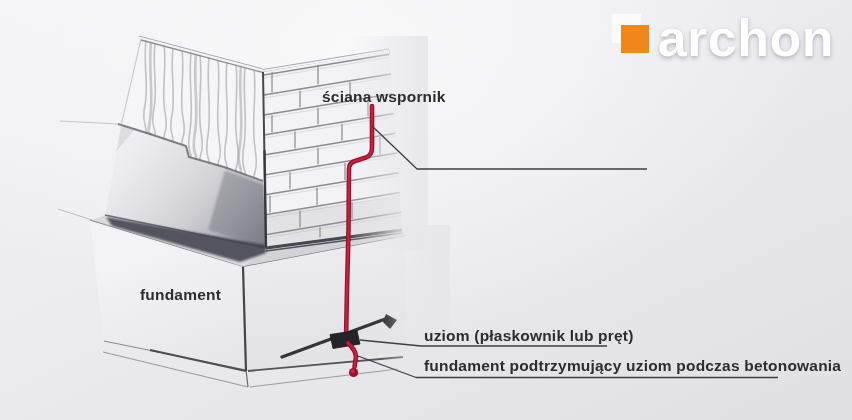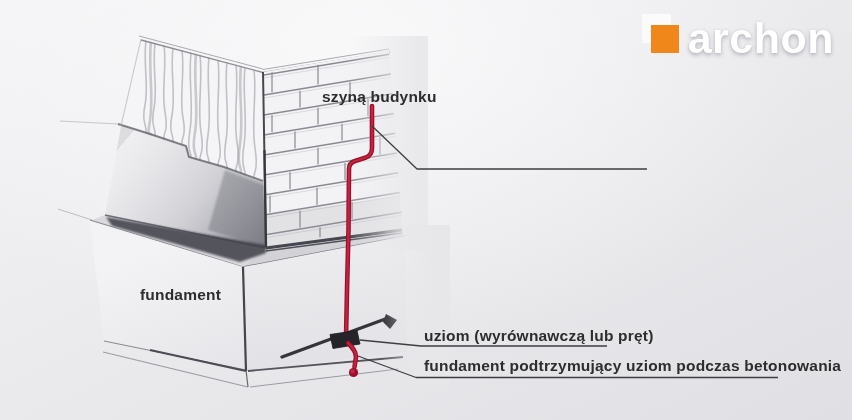--- a/index.html
+++ b/index.html
@@ -6,21 +6,21 @@
   body{width:852px;height:420px;overflow:hidden;font-family:"Liberation Sans","DejaVu Sans",sans-serif;}
   .stage{position:relative;width:852px;height:420px;
     background:linear-gradient(155deg,#f4f4f6 0%,#ebebee 45%,#e0e0e4 100%);}
   .stage::before{content:"";position:absolute;inset:0;
     background:radial-gradient(90% 120% at 42% 12%, rgba(250,250,251,.9) 0%, rgba(250,250,251,0) 60%);
     pointer-events:none;}
   .sketch{position:absolute;left:0;top:0;}
   .label{position:absolute;color:#2d2d2d;font-size:15.5px;font-weight:600;
     letter-spacing:.2px;line-height:20px;white-space:nowrap;}
   .logo{position:absolute;top:12px;right:18px;display:flex;align-items:flex-start;}
-  .logo .brand{font-size:43px;font-weight:700;color:#ffffff;letter-spacing:.5px;
+  .logo .brand{font-size:52px;font-weight:700;color:#ffffff;letter-spacing:.5px;
     line-height:44px;margin-left:6px;margin-top:4px;
     text-shadow:0 2px 4px rgba(130,130,142,.55), 0 0 1px rgba(150,150,160,.4);}
 </style>
 </head>
 <body>
 
 <div class="stage">
 
   <svg class="sketch" width="852" height="420" viewBox="0 0 852 420">
     <defs>
@@ -201,26 +201,26 @@
       <circle cx="352.6" cy="371.4" r="2.1" fill="#c22744" stroke="none"></circle>
     </g>
 
     <g fill="none" stroke="#3e3e42" stroke-width="1.3" stroke-linejoin="round">
       <polyline points="372,126 417,169 647,169"></polyline>
       <polyline points="360,340 421,346 607,346"></polyline>
       <polyline points="358,356 416,377.5 778,377.5"></polyline>
     </g>
   </svg>
 
-  <div class="label" style="left:322px;top:87px;">szyną budynku</div>
+  <div class="label" style="left:322px;top:87px;">ściana wspornik</div>
 
 
   <div class="label" style="left:140px;top:285px;">fundament</div>
 
-  <div class="label" style="left:424px;top:326px;">uziom (wyrównawczą lub pręt)</div>
+  <div class="label" style="left:424px;top:326px;">uziom (płaskownik lub pręt)</div>
 
   <div class="label" style="left:424px;top:356px;">fundament podtrzymujący uziom podczas betonowania</div>
 
   <div class="logo">
     <svg width="42" height="46" viewBox="0 0 42 46">
       <rect x="2" y="2" width="29" height="29" fill="#fbfbfc" opacity="0.95"></rect>
       <rect x="11" y="13" width="28" height="28" fill="#f0871b"></rect>
     </svg>
     <span class="brand">archon</span>
   </div>

